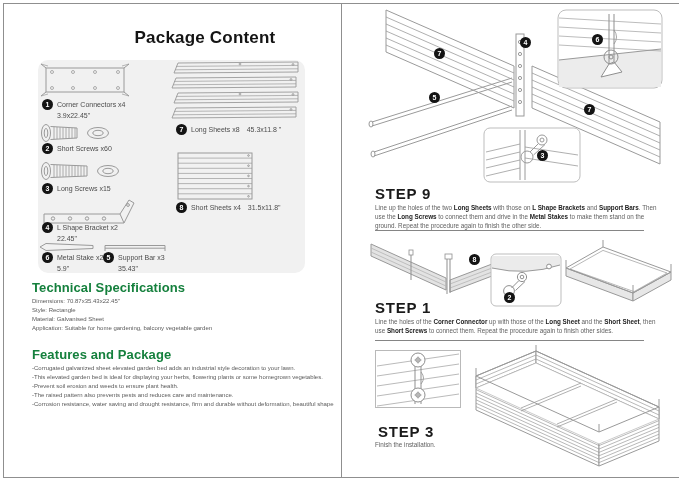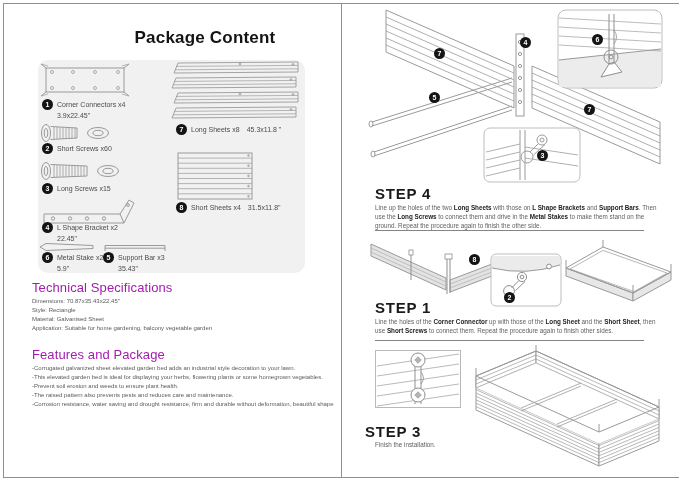--- a/index.html
+++ b/index.html
@@ -1,21 +1,21 @@
 <!DOCTYPE html>
 <html><head>
 <meta charset="utf-8">
 <style>
 *{margin:0;padding:0;box-sizing:border-box}
 body{background:#fff}
 .canvas{position:relative;width:679px;height:482px;background:#fff;font-family:"Liberation Sans",sans-serif;color:#333;overflow:hidden}
 .page{position:absolute;top:3px;height:475px;width:404px;background:#fff;border:1px solid #8f8f8f;overflow:hidden}
 .abs{position:absolute}
 .h-main{position:absolute;width:100%;text-align:center;font-size:17px;font-weight:bold;color:#141414;letter-spacing:.2px}
-.h-sec{position:absolute;font-size:13px;font-weight:normal;color:#a21caf;letter-spacing:.1px}
+.h-sec{position:absolute;font-size:13px;font-weight:bold;color:#15803d;letter-spacing:.1px}
 .h-step{position:absolute;font-size:15px;font-weight:600;color:#1a1a1a;letter-spacing:.8px}
 .small{font-size:6px;line-height:9px;color:#5b5b5b;white-space:nowrap}
 .body-txt{position:absolute;font-size:6.3px;line-height:8.8px;color:#5e5e5e}
 .body-txt b{color:#222}
 .divider{position:absolute;height:1px;background:#858585}
 .panel{position:absolute;left:34px;top:56px;width:267px;height:213px;background:#f1f1f1;border-radius:10px}
 .badge{position:absolute;width:11px;height:11px;border-radius:50%;background:#141414;color:#fff;font-size:7px;font-weight:bold;display:flex;align-items:center;justify-content:center;line-height:1;z-index:3}
 .item-row{position:absolute;display:flex;gap:4px;align-items:flex-start}
 .ibadge{width:11px;height:11px;border-radius:50%;background:#141414;color:#fff;font-size:7px;font-weight:bold;display:flex;align-items:center;justify-content:center;flex:0 0 auto;line-height:1}
 .ilabel{font-size:7px;color:#4c4c4c;line-height:9.5px;white-space:nowrap;padding-top:1px}
@@ -241,21 +241,21 @@
       </g>
     </svg>
 
     <div class="badge" style="left:92px;top:44px">7</div>
     <div class="badge" style="left:178px;top:33px">4</div>
     <div class="badge" style="left:87px;top:88px">5</div>
     <div class="badge" style="left:250px;top:30px">6</div>
     <div class="badge" style="left:242px;top:100px">7</div>
     <div class="badge" style="left:195px;top:146px">3</div>
 
-    <div class="h-step" style="left:33px;top:181px">STEP 4</div>
+    <div class="h-step" style="left:33px;top:181px">STEP 9</div>
     <div class="body-txt" style="left:33px;top:200px;width:292px">Line up the holes of the two <b>Long Sheets</b> with those on <b>L Shape Brackets</b> and <b>Support Bars</b>. Then use the <b>Long Screws</b> to connect them and drive in the <b>Metal Stakes</b> to make them stand on the ground. Repeat the procedure again to finish the other side.</div>
     <div class="divider" style="left:33px;top:226px;width:269px"></div>
 
     <svg style="left:4px;top:236px" width="330" height="70" viewBox="0 0 330 70">
       <path d="M25,4 L100,38 L100,50 L25,16 Z" fill="#e3e3e3" stroke="#999"></path>
       <path d="M25,8 L100,42 M25,12 L100,46" stroke="#b5b5b5" stroke-width="0.8" fill="none"></path>
       <path d="M65,13 L65,40" stroke="#8f8f8f" fill="none"></path>
       <rect x="63" y="10" width="4" height="5" fill="#fff" stroke="#8f8f8f" stroke-width="0.8"></rect>
       <path d="M104,40 L146,24 L146,36 L104,52 Z" fill="#e3e3e3" stroke="#999"></path>
       <path d="M104,44 L146,28 M104,48 L146,32" stroke="#b5b5b5" stroke-width="0.8" fill="none"></path>
@@ -316,16 +316,16 @@
         <path d="M3,36 L63,11 M3,40 L63,15" stroke-width="0.7"></path>
         <path d="M63,7 L186,63 L186,75 L63,19 Z" fill="#fff"></path>
         <path d="M63,11 L186,67 M63,15 L186,71" stroke-width="0.7"></path>
         <path d="M3,44 L63,19 L186,75 L126,100 Z" fill="#fff" stroke="#b5b5b5" stroke-width="0.7"></path>
         <path d="M48,64 L108,39 M48,67 L108,42 M84,80 L144,55 M84,83 L144,58" stroke-width="0.8"></path>
         <path d="M3,32 L63,7 L186,63 L126,88 Z"></path>
         <path d="M3,24 L3,32 M63,1 L63,7 M186,55 L186,63 M126,80 L126,88"></path>
       </g>
     </svg>
 
-    <div class="h-step" style="left:23px;top:419px">STEP 3</div>
+    <div class="h-step" style="left:36px;top:419px">STEP 3</div>
     <div class="body-txt" style="left:33px;top:437px;width:200px">Finish the installation.</div>
   </div>
 </div>
 
 </body></html>

